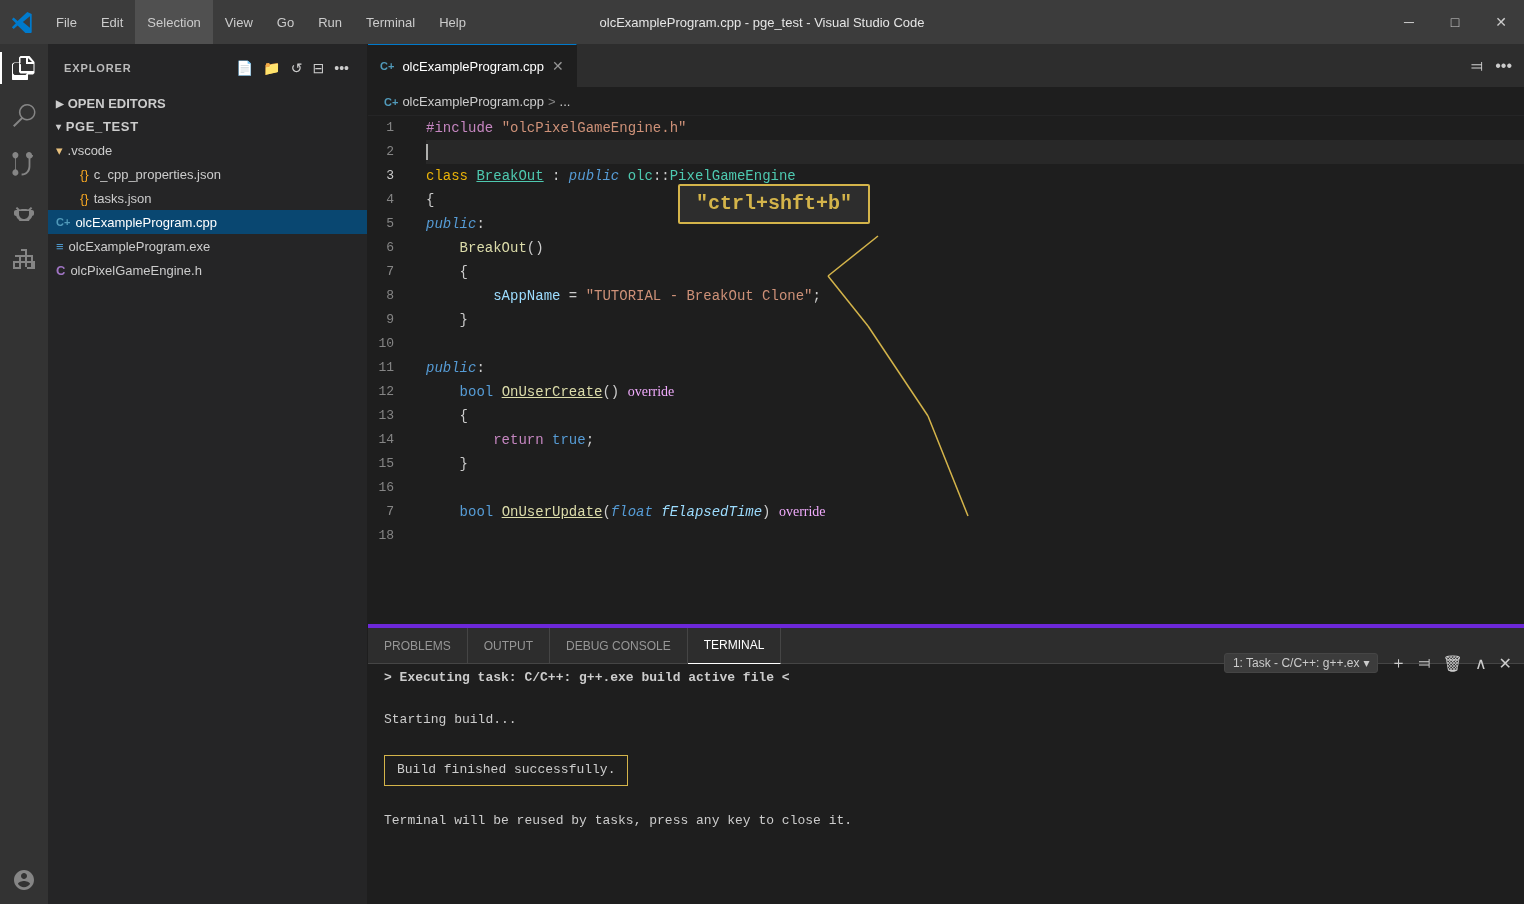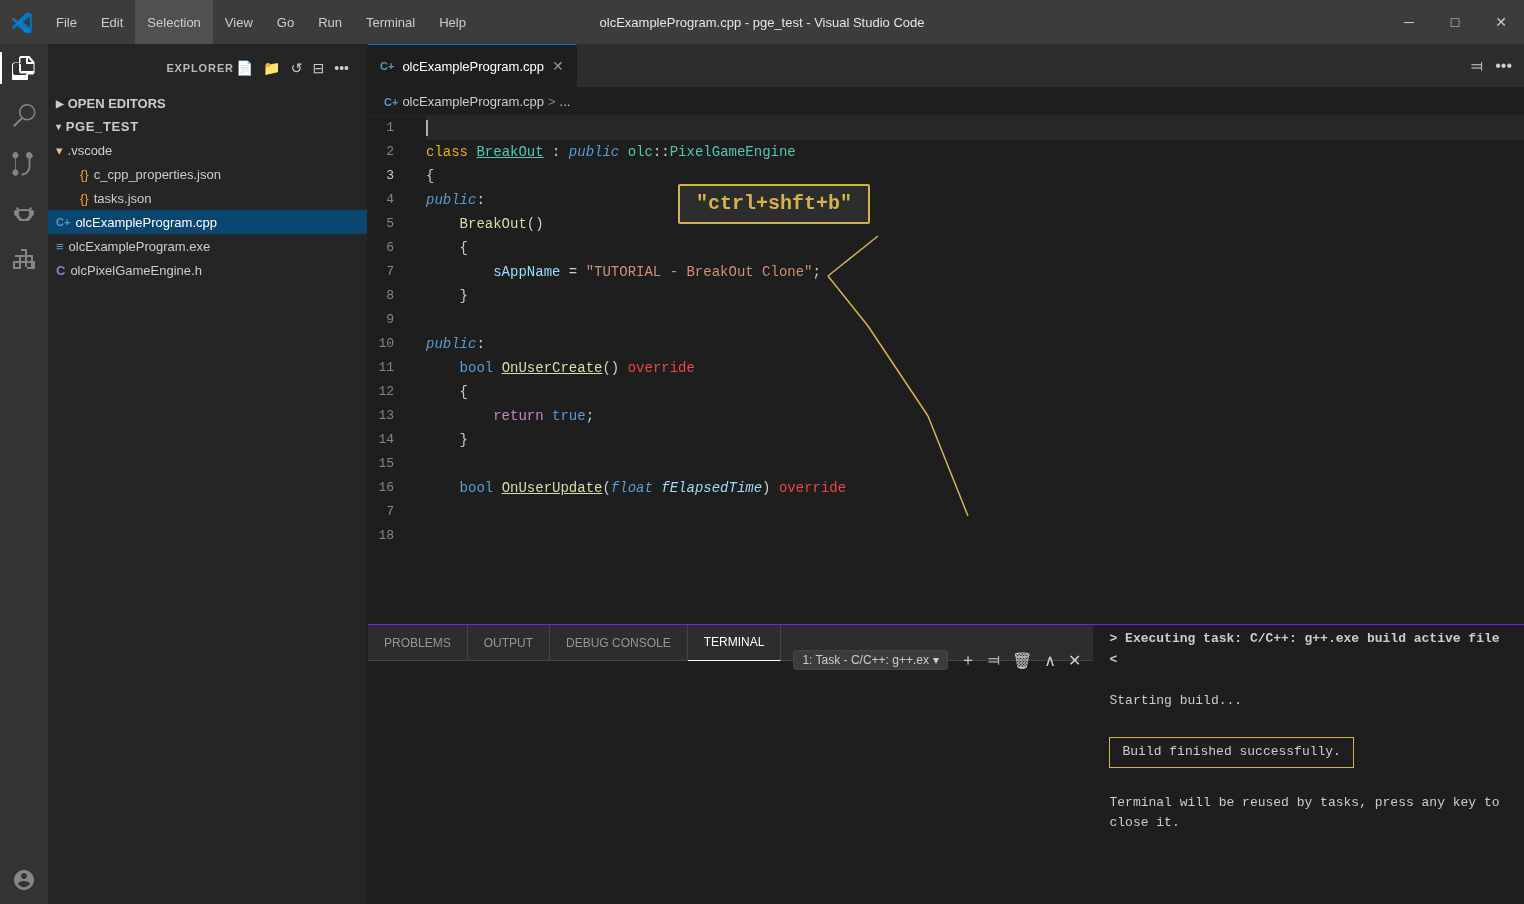--- a/index.html
+++ b/index.html
@@ -124,21 +124,21 @@
       width: 320px;
       background: #252526;
       display: flex;
       flex-direction: column;
       flex-shrink: 0;
       border-right: 1px solid #1e1e1e;
     }
     .sidebar-header {
       display: flex;
       align-items: center;
-      justify-content: flex-end;
+      justify-content: space-between;
       padding: 24px 16px;
       height: 35px;
     }
     .sidebar-title {
       font-size: 11px;
       font-weight: 700;
       letter-spacing: 0.08em;
       color: #bbbbbb;
       text-transform: uppercase;
     }
@@ -322,21 +322,21 @@
     }
 
     
     .kw-define { color: #c586c0; } 
     .kw-include { color: #c586c0; }
     .kw-class { color: #eab308; }
     .kw-public { color: #569cd6; }
     .kw-bool { color: #569cd6; }
     .kw-return { color: #c586c0; }
     .kw-float { color: #569cd6; }
-    .kw-override { color: #ef4444; }
+    .kw-override { color: #f0abfc; font-family: Liberation Serif, serif; }
     .str { color: #ce9178; }
     .macro { color: #9cdcfe; }
     .class-name { color: #4ec9b0; }
     .func-name { color: #dcdcaa; }
     .var { color: #9cdcfe; }
     .ns { color: #4ec9b0; font-family: Liberation Mono, monospace; }
     .italic { font-style: italic; }
 
     
     .annotation-box {
@@ -362,23 +362,23 @@
       width: 100%;
       height: 100%;
       pointer-events: none;
       z-index: 5;
     }
 
     
     .terminal-panel {
       height: 280px;
       background: #1e1e1e;
-      border-top: 1px solid #6d28d9;
-      display: flex;
-      flex-direction: row;
+      border-top: 4px solid #6d28d9;
+      display: flex;
+      flex-direction: column;
       flex-shrink: 0;
     }
     .panel-tabs {
       display: flex;
       align-items: center;
       background: #2d2d2d;
       height: 36px;
       border-bottom: 1px solid #454545;
       flex-shrink: 0;
     }
@@ -619,20 +619,25 @@
           <div class="line-number">14</div>
           <div class="line-number">15</div>
           <div class="line-number">16</div>
           <div class="line-number">7</div>
           <div class="line-number">18</div>
         </div>
 
         <div class="code-content">
 
 
+          <div class="code-line">
+            <span class="kw-include">#include</span>
+            <span> </span>
+            <span class="str">"olcPixelGameEngine.h"</span>
+          </div>
 
           <div class="code-line cursor-line">
             <span style="display:inline-block;width:2px;height:16px;background:#aeafad;vertical-align:middle"></span>
           </div>
 
           <div class="code-line">
             <span class="kw-class">class</span>
             <span> </span>
             <span class="class-name" style="text-decoration:underline">BreakOut</span>
             <span> : </span>

